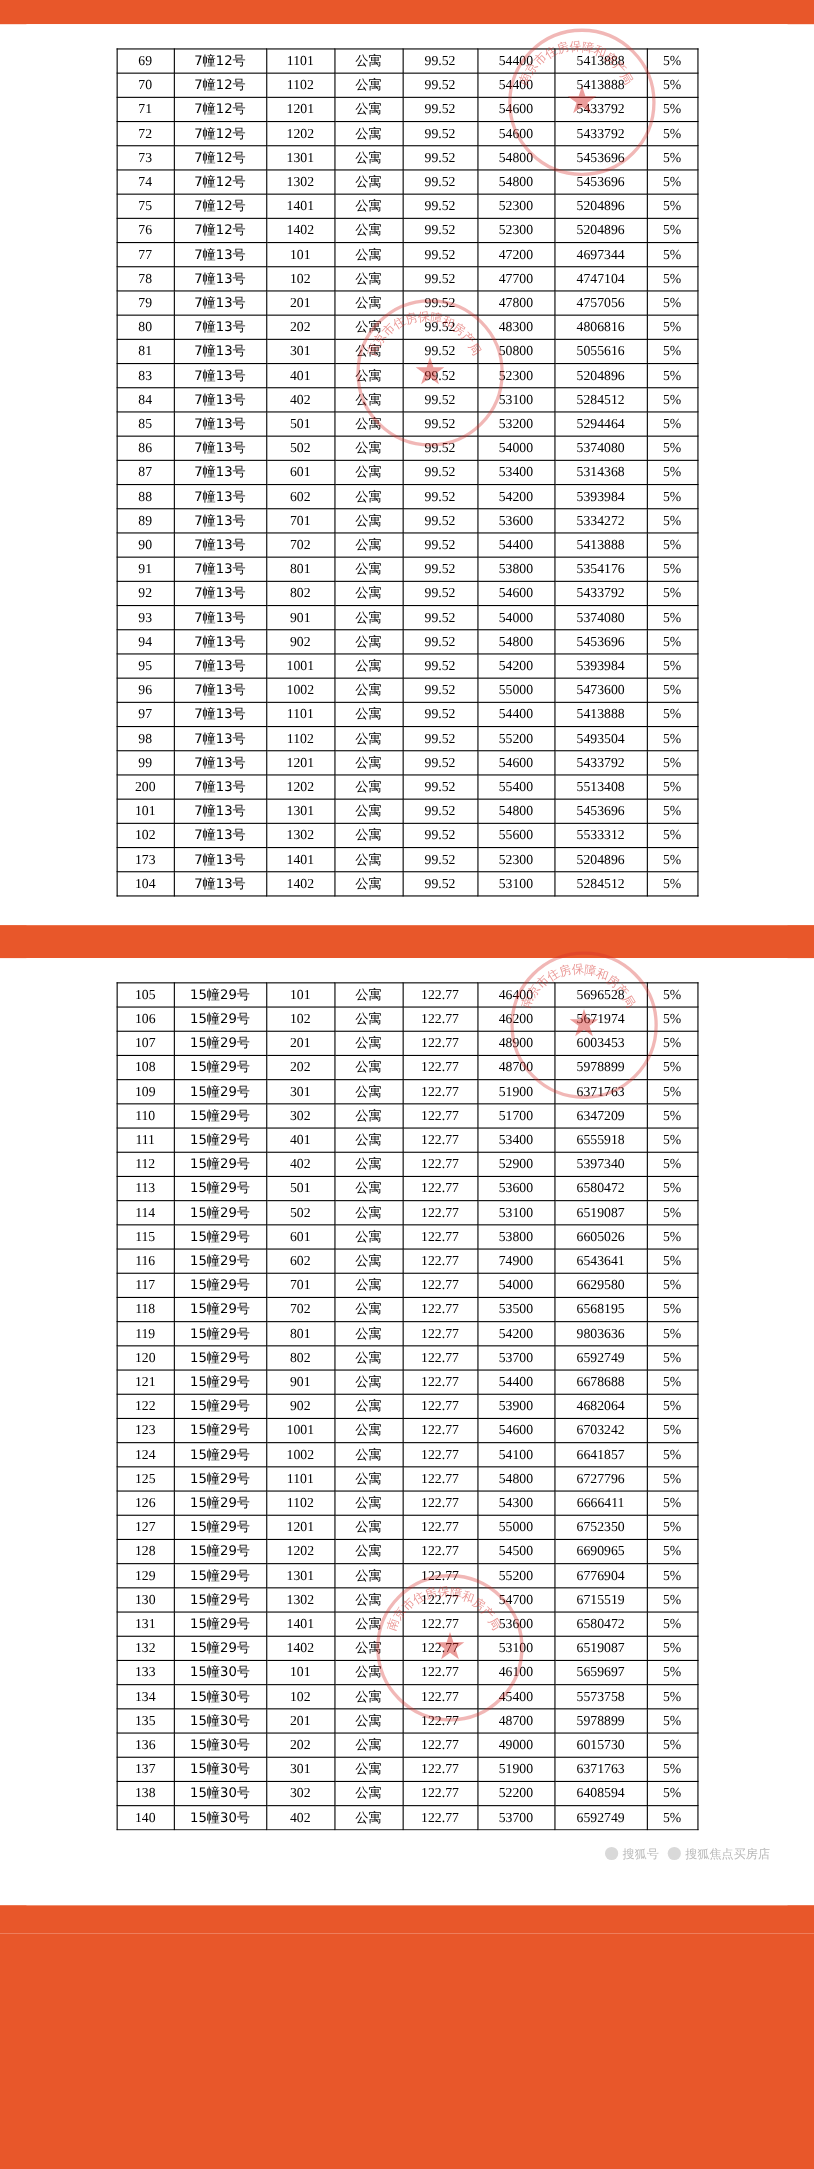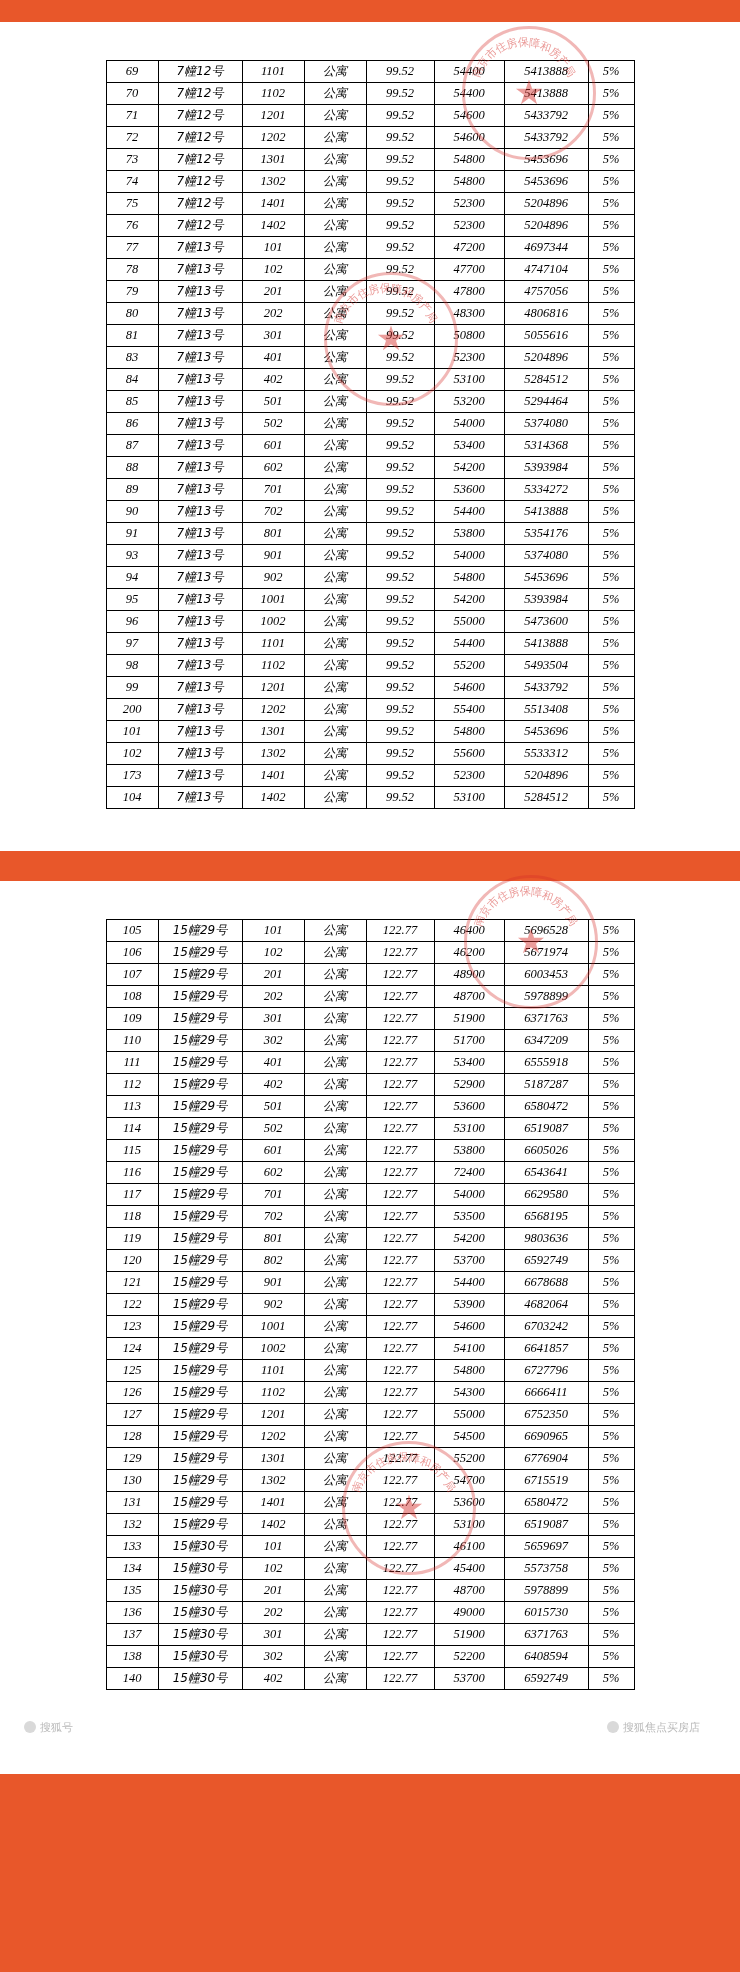--- a/index.html
+++ b/index.html
@@ -16,23 +16,22 @@
   .page-gap{height:30px;background:#e8572a;}
   .sheet{
     position:relative;
     background:#fff;
     padding:22px 0 26px 0;
     margin:0 24px;
   }
   .sheet.first{margin-top:22px;}
   table{
     border-collapse:collapse;
-    margin:16px auto;
+    margin:0 auto;
     table-layout:fixed;
-    font-style:italic;
   }
   td{
     border:1px solid #000;
     font-size:12.5px;
     text-align:center;
     height:21px;
     line-height:21px;
     padding:0;
     color:#000;
     white-space:nowrap;
@@ -76,23 +75,23 @@
   .seal.s1{right:120px;top:4px;}
   .seal.s2{left:300px;top:250px;}
   .seal.s3{right:118px;top:-6px;}
   .seal.s4{left:318px;top:560px;}
 
   .footer{
     height:42px;
     background:#ffffff;
     display:flex;
     align-items:center;
-    justify-content:space-between;
+    justify-content:flex-end;
     padding-right:16px;
-    gap:20px;
+    gap:8px;
   }
   .footer .wm{
     display:flex;align-items:center;gap:4px;
     color:#b9b9b9;font-size:11px;
     font-family:"DejaVu Sans", sans-serif;
   }
   .footer .dot{
     width:12px;height:12px;border-radius:50%;
     background:#d9d9d9;display:inline-block;
   }
@@ -362,20 +361,30 @@
             <td>91</td>
             <td class="cjk">7幢13号</td>
             <td>801</td>
             <td class="cjk">公寓</td>
             <td>99.52</td>
             <td>53800</td>
             <td>5354176</td>
             <td>5%</td>
           </tr>
           <tr>
+            <td>92</td>
+            <td class="cjk">7幢13号</td>
+            <td>802</td>
+            <td class="cjk">公寓</td>
+            <td>99.52</td>
+            <td>54600</td>
+            <td>5433792</td>
+            <td>5%</td>
+          </tr>
+          <tr>
             <td>93</td>
             <td class="cjk">7幢13号</td>
             <td>901</td>
             <td class="cjk">公寓</td>
             <td>99.52</td>
             <td>54000</td>
             <td>5374080</td>
             <td>5%</td>
           </tr>
           <tr>
@@ -609,21 +618,21 @@
             <td>6555918</td>
             <td>5%</td>
           </tr>
           <tr>
             <td>112</td>
             <td class="cjk">15幢29号</td>
             <td>402</td>
             <td class="cjk">公寓</td>
             <td>122.77</td>
             <td>52900</td>
-            <td>5187287</td>
+            <td>5397340</td>
             <td>5%</td>
           </tr>
           <tr>
             <td>113</td>
             <td class="cjk">15幢29号</td>
             <td>501</td>
             <td class="cjk">公寓</td>
             <td>122.77</td>
             <td>53600</td>
             <td>6580472</td>
@@ -648,21 +657,21 @@
             <td>53800</td>
             <td>6605026</td>
             <td>5%</td>
           </tr>
           <tr>
             <td>116</td>
             <td class="cjk">15幢29号</td>
             <td>602</td>
             <td class="cjk">公寓</td>
             <td>122.77</td>
-            <td>72400</td>
+            <td>74900</td>
             <td>6543641</td>
             <td>5%</td>
           </tr>
           <tr>
             <td>117</td>
             <td class="cjk">15幢29号</td>
             <td>701</td>
             <td class="cjk">公寓</td>
             <td>122.77</td>
             <td>54000</td>

